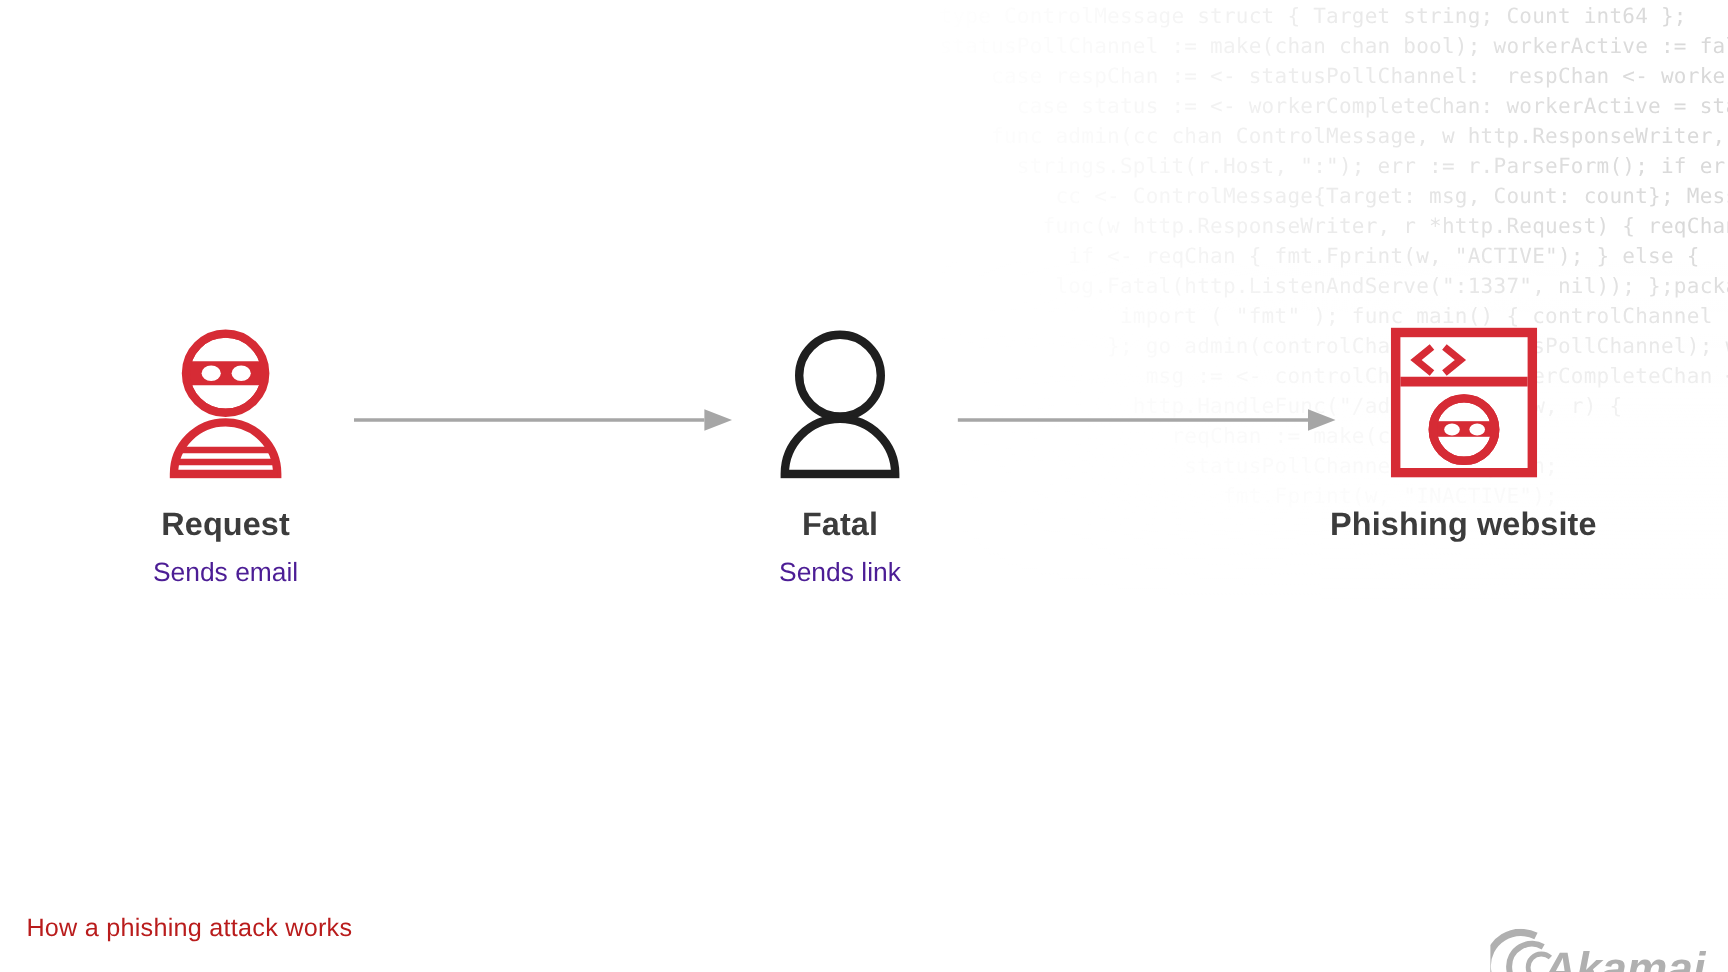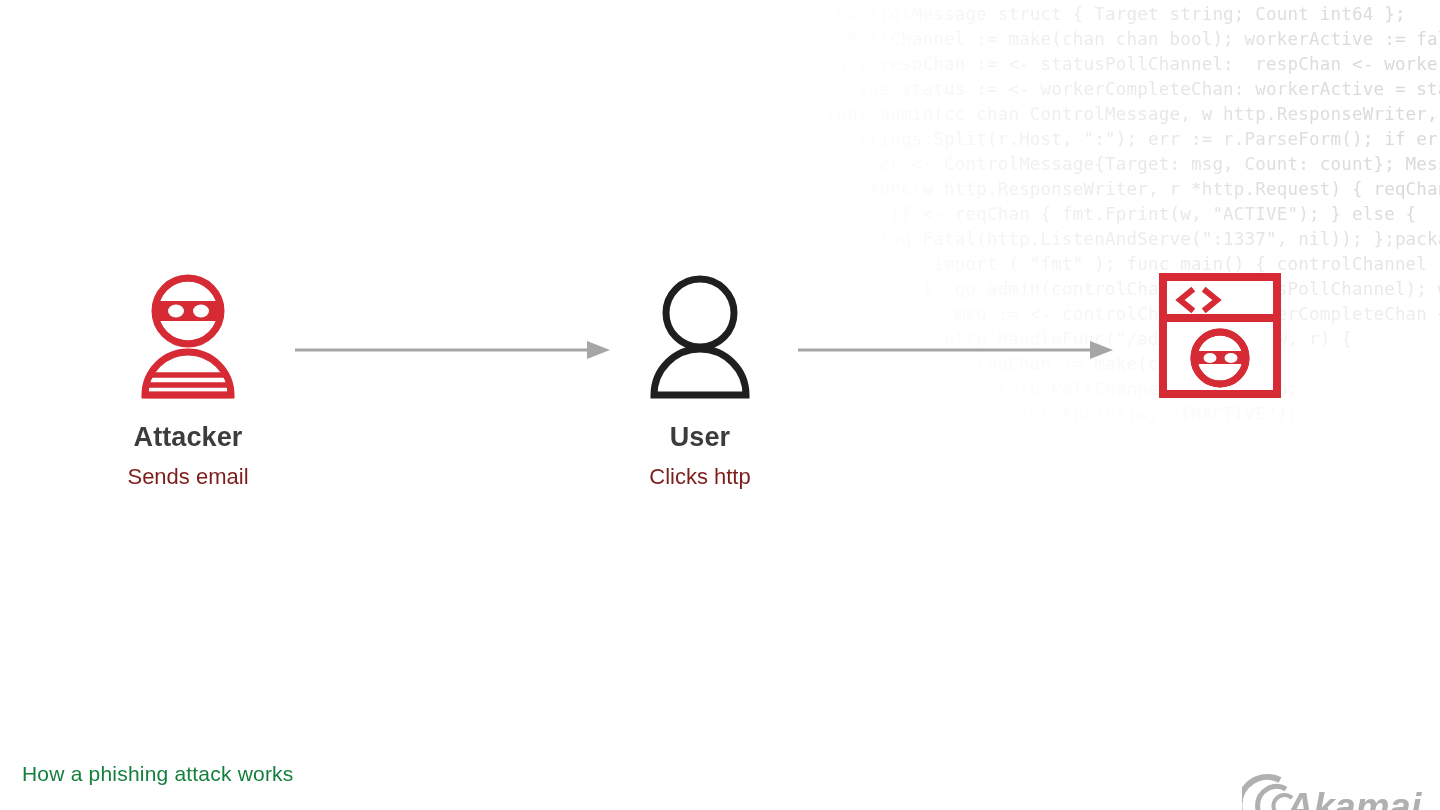--- a/index.html
+++ b/index.html
@@ -73,21 +73,21 @@
     font-size: 27px;
     font-weight: bold;
     color: #3c3c3c;
     line-height: 34px;
     margin-top: 20px;
     letter-spacing: 0.1px;
   }
   .node .node-sub {
     font-size: 22px;
     font-weight: normal;
-    color: #7f1d1d;
+    color: #4c1d95;
     line-height: 31px;
     margin-top: 7px;
   }
 
   #node-attacker { left: 58px;  top: 0; width: 260px; }
   #node-user     { left: 570px; top: 0; width: 260px; }
   #node-site     { left: 1062px; top: 0; width: 315px; }
 
   .arrow {
     position: absolute;
@@ -96,21 +96,21 @@
   }
   #arrow-1 { left: 295px; width: 315px; }
   #arrow-2 { left: 798px; width: 315px; }
 
   
   #caption {
     position: absolute;
     left: 22px;
     top: 762px;
     font-size: 21px;
-    color: #15803d;
+    color: #b91c1c;
     letter-spacing: 0.2px;
   }
   #akamai-logo {
     position: absolute;
     right: 18px;
     top: 774px;
     width: 180px;
     height: 62px;
   }
 </style>
@@ -155,40 +155,40 @@
         <ellipse cx="43" cy="40" rx="8" ry="6.5" fill="#fff"></ellipse>
         <ellipse cx="68" cy="40" rx="8" ry="6.5" fill="#fff"></ellipse>
 
         <path d="M12 124 A43 43 0 0 1 98 124 Z" fill="#fff" stroke="#D62B35" stroke-width="7"></path>
 
         <line x1="18" y1="104" x2="92" y2="104" stroke="#D62B35" stroke-width="5.5"></line>
         <line x1="14" y1="114" x2="96" y2="114" stroke="#D62B35" stroke-width="5.5"></line>
         <line x1="12" y1="124" x2="98" y2="124" stroke="#D62B35" stroke-width="6.5"></line>
       </svg>
     </div>
-    <div class="node-title">Attacker</div>
+    <div class="node-title">Request</div>
     <div class="node-sub">Sends email</div>
   </div>
 
   <div class="arrow" id="arrow-1">
     <svg width="315" height="24" viewBox="0 0 315 24">
       <line x1="0" y1="12" x2="292" y2="12" stroke="#A6A6A6" stroke-width="3"></line>
       <path d="M292 3 L315 12 L292 21 Z" fill="#A6A6A6"></path>
     </svg>
   </div>
 
   <div class="node" id="node-user">
     <div class="icon-wrap">
       <svg width="104" height="128" viewBox="0 0 104 128">
         <circle cx="52" cy="42" r="34" fill="#fff" stroke="#1F1F1F" stroke-width="7"></circle>
         <path d="M6 124 A46 46 0 0 1 98 124 Z" fill="#fff" stroke="#1F1F1F" stroke-width="7"></path>
       </svg>
     </div>
-    <div class="node-title">User</div>
-    <div class="node-sub">Clicks http</div>
+    <div class="node-title">Fatal</div>
+    <div class="node-sub">Sends link</div>
   </div>
 
   <div class="arrow" id="arrow-2">
     <svg width="315" height="24" viewBox="0 0 315 24">
       <line x1="0" y1="12" x2="292" y2="12" stroke="#A6A6A6" stroke-width="3"></line>
       <path d="M292 3 L315 12 L292 21 Z" fill="#A6A6A6"></path>
     </svg>
   </div>
 
   <div class="node" id="node-site">
@@ -202,20 +202,21 @@
         <polyline points="32,18 21,27 32,36" fill="none" stroke="#D62B35" stroke-width="6" stroke-linecap="square" stroke-linejoin="miter"></polyline>
         <polyline points="47,18 58,27 47,36" fill="none" stroke="#D62B35" stroke-width="6" stroke-linecap="square" stroke-linejoin="miter"></polyline>
 
         <circle cx="61" cy="85" r="26" fill="#fff" stroke="#D62B35" stroke-width="7"></circle>
         <rect x="35" y="78" width="52" height="13" fill="#D62B35"></rect>
         <circle cx="61" cy="85" r="26" fill="none" stroke="#D62B35" stroke-width="7"></circle>
         <ellipse cx="51" cy="85" rx="6.5" ry="5" fill="#fff"></ellipse>
         <ellipse cx="72" cy="85" rx="6.5" ry="5" fill="#fff"></ellipse>
       </svg>
     </div>
+    <div class="node-title">Phishing website</div>
   </div>
 
 </div>
 
 <div id="caption">How a phishing attack works</div>
 
 <div id="akamai-logo">
   <svg width="180" height="62" viewBox="0 0 180 62">
     <g fill="none" stroke="#B0B0B0">
       <path d="M38 6 A28 28 0 1 0 38 56" stroke-width="6"></path>

